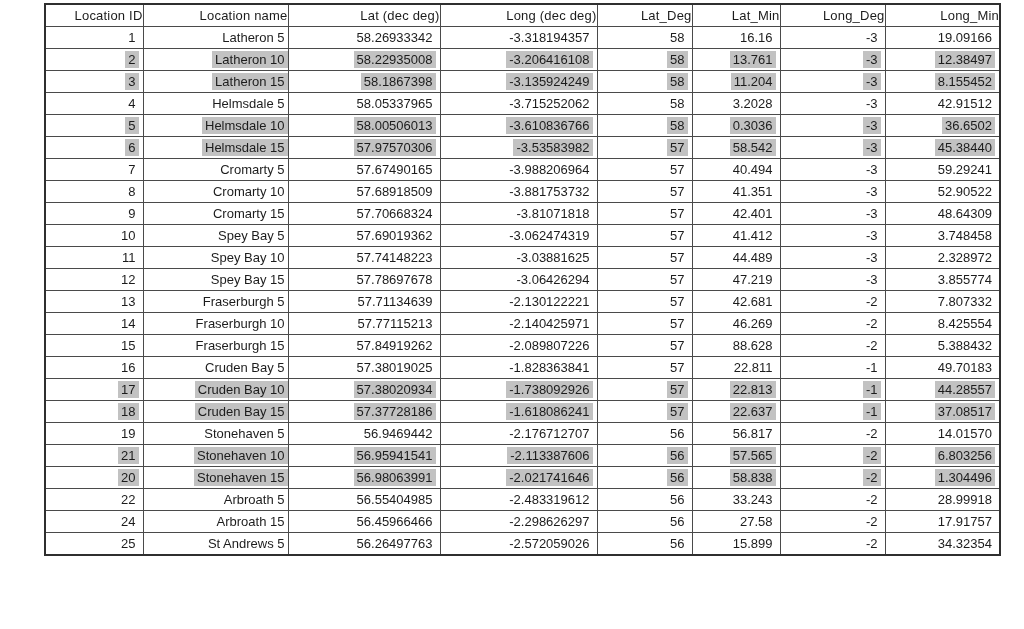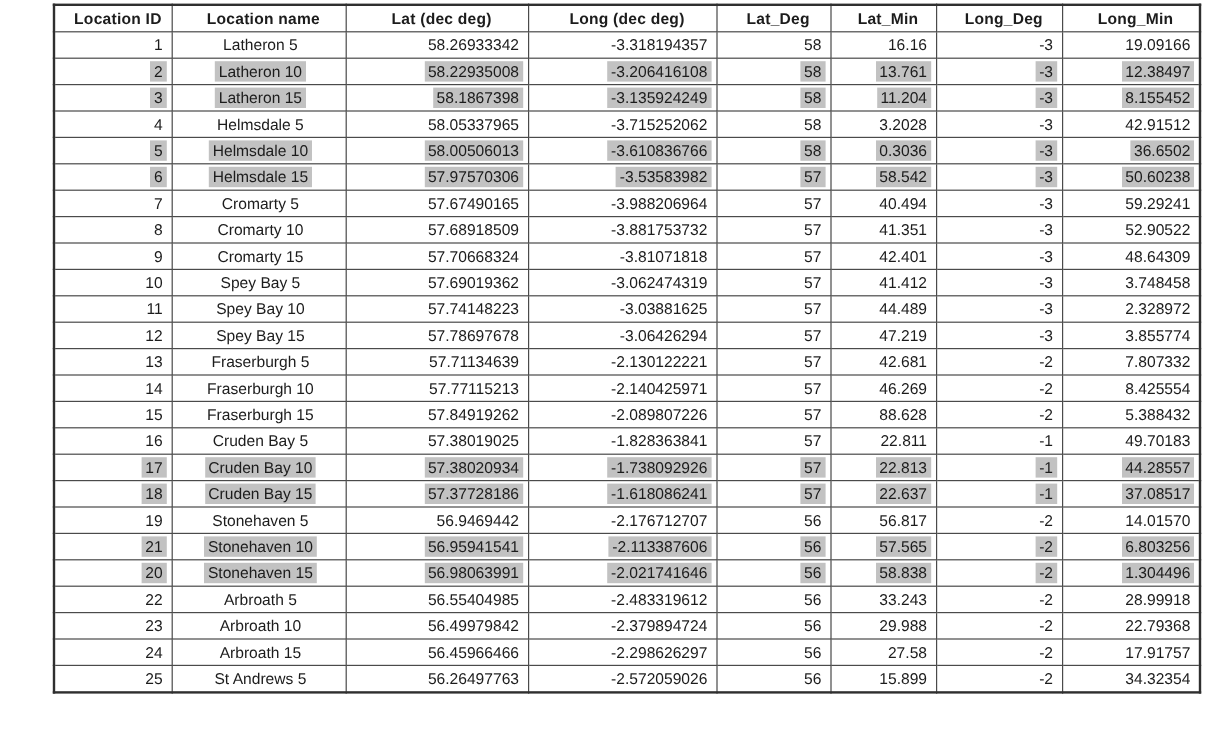--- a/index.html
+++ b/index.html
@@ -25,28 +25,28 @@
     border: 1px solid #4a4a4a;
     height: 21px;
     padding: 0;
     font-size: 13px;
     color: #1c1c1c;
     white-space: nowrap;
     overflow: hidden;
     vertical-align: middle;
   }
   thead th {
-    font-weight: bold;
-    text-align: center;
+    font-weight: normal;
+    text-align: right;
     padding-left: 8px;
     height: 21px;
     letter-spacing: 0.2px;
   }
   td.num { text-align: right; }
-  td.txt { text-align: center; }
+  td.txt { text-align: right; }
   td span {
     display: inline-block;
     padding: 1px 3px;
     line-height: 15px;
   }
   td.num span { margin-right: 4px; }
   td.txt span { margin-left: 3px; }
   .hl { background: #c2c2c2; }
 </style>
 </head>
@@ -128,21 +128,21 @@
           <td class="num"><span class="hl">36.6502</span></td>
         </tr>
         <tr>
           <td class="num"><span class="hl">6</span></td>
           <td class="txt"><span class="hl">Helmsdale 15</span></td>
           <td class="num"><span class="hl">57.97570306</span></td>
           <td class="num"><span class="hl">-3.53583982</span></td>
           <td class="num"><span class="hl">57</span></td>
           <td class="num"><span class="hl">58.542</span></td>
           <td class="num"><span class="hl">-3</span></td>
-          <td class="num"><span class="hl">50.60238</span></td>
+          <td class="num"><span class="hl">45.38440</span></td>
         </tr>
         <tr>
           <td class="num"><span>7</span></td>
           <td class="txt"><span>Cromarty 5</span></td>
           <td class="num"><span>57.67490165</span></td>
           <td class="num"><span>-3.988206964</span></td>
           <td class="num"><span>57</span></td>
           <td class="num"><span>40.494</span></td>
           <td class="num"><span>-3</span></td>
           <td class="num"><span>59.29241</span></td>
@@ -291,30 +291,20 @@
           <td class="num"><span>22</span></td>
           <td class="txt"><span>Arbroath 5</span></td>
           <td class="num"><span>56.55404985</span></td>
           <td class="num"><span>-2.483319612</span></td>
           <td class="num"><span>56</span></td>
           <td class="num"><span>33.243</span></td>
           <td class="num"><span>-2</span></td>
           <td class="num"><span>28.99918</span></td>
         </tr>
         <tr>
-          <td class="num"><span>23</span></td>
-          <td class="txt"><span>Arbroath 10</span></td>
-          <td class="num"><span>56.49979842</span></td>
-          <td class="num"><span>-2.379894724</span></td>
-          <td class="num"><span>56</span></td>
-          <td class="num"><span>29.988</span></td>
-          <td class="num"><span>-2</span></td>
-          <td class="num"><span>22.79368</span></td>
-        </tr>
-        <tr>
           <td class="num"><span>24</span></td>
           <td class="txt"><span>Arbroath 15</span></td>
           <td class="num"><span>56.45966466</span></td>
           <td class="num"><span>-2.298626297</span></td>
           <td class="num"><span>56</span></td>
           <td class="num"><span>27.58</span></td>
           <td class="num"><span>-2</span></td>
           <td class="num"><span>17.91757</span></td>
         </tr>
         <tr>

